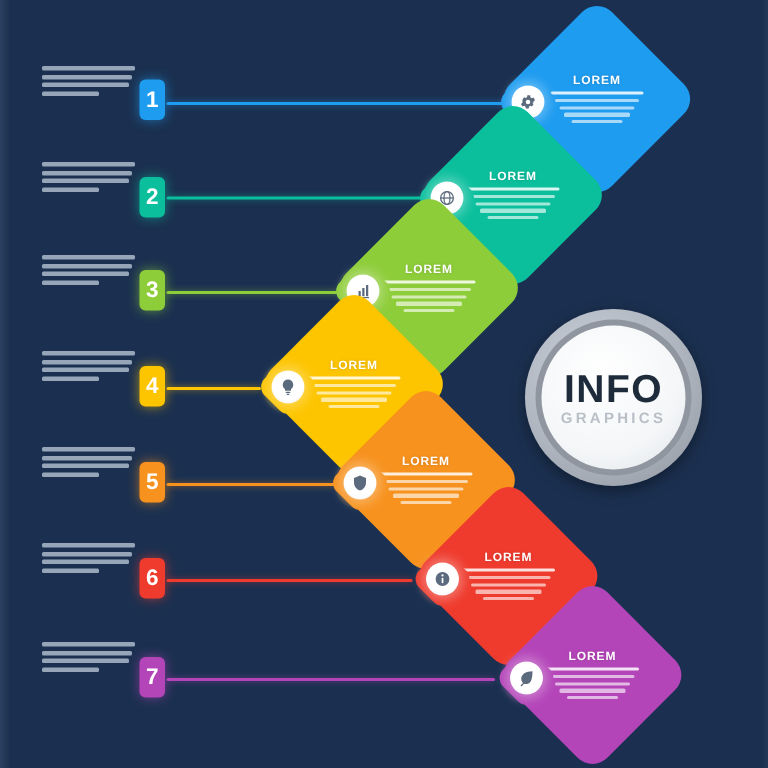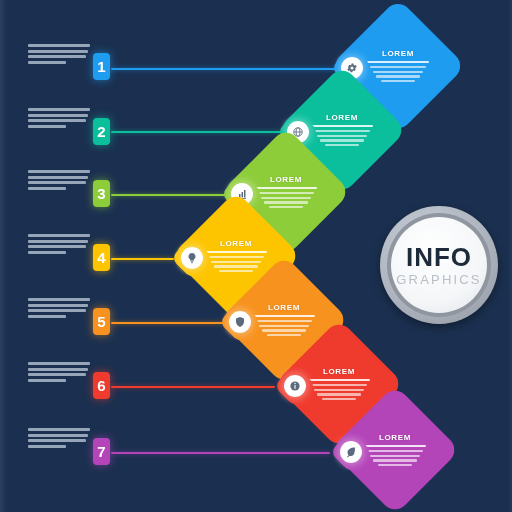--- a/index.html
+++ b/index.html
@@ -115,21 +115,21 @@
   .ring-mid{
     position:absolute;left:7px;top:7px;width:104px;height:104px;border-radius:50%;
     background:#8f969f;
   }
   .ring-in{
     position:absolute;left:11px;top:11px;width:96px;height:96px;border-radius:50%;
     background:radial-gradient(circle at 42% 34%,#ffffff 0%,#f4f6f8 62%,#dfe3e8 100%);
     display:flex;flex-direction:column;align-items:center;justify-content:center;
   }
   .info-t{color:#1d2b3a;font-weight:bold;font-size:26px;letter-spacing:1px;line-height:1;}
-  .info-s{color:#b9bfc7;font-weight:normal;font-size:13px;letter-spacing:2.2px;line-height:1;margin-top:3px;}
+  .info-s{color:#b9bfc7;font-weight:bold;font-size:10px;letter-spacing:2.2px;line-height:1;margin-top:3px;}
 </style>
 </head>
 <body>
 
 <div id="stage">
   <div class="edge-strip"></div>
   <div class="edge-strip-r"></div>
 
   <div id="rows">
       <div class="para" style="left: 28px; top: 44px;">
@@ -337,21 +337,21 @@
         <div class="bump" style="background: rgb(180, 69, 185);"></div>
         <div class="glow" style="background: radial-gradient(circle, rgba(180, 69, 185, 0.8) 0%, rgba(180, 69, 185, 0.333) 55%, transparent 72%);"></div>
         <div class="circ">
           <svg width="12" height="12" viewBox="0 0 24 24" fill="#5b6b7d">
             <path d="M20 3c-9 0-15 4-15 10 0 2.3.9 4.2 2.3 5.5L4 22l1.4 1.2 3.2-3.4A8.6 8.6 0 0 0 12 20c6 0 8-7 8-17z"></path>
           </svg>
         </div>
       </div>
     </div>
 
-  <div class="infowrap" id="infowrap" style="left: 380px; top: 206px; text-align: right;">
+  <div class="infowrap" id="infowrap" style="left: 350px; top: 206px; text-align: right;">
     <div class="ring-out"></div>
     <div class="ring-mid"></div>
     <div class="ring-in">
       <div class="info-t">INFO</div>
       <div class="info-s">GRAPHICS</div>
     </div>
   </div>
 </div>
 
 </body></html>

